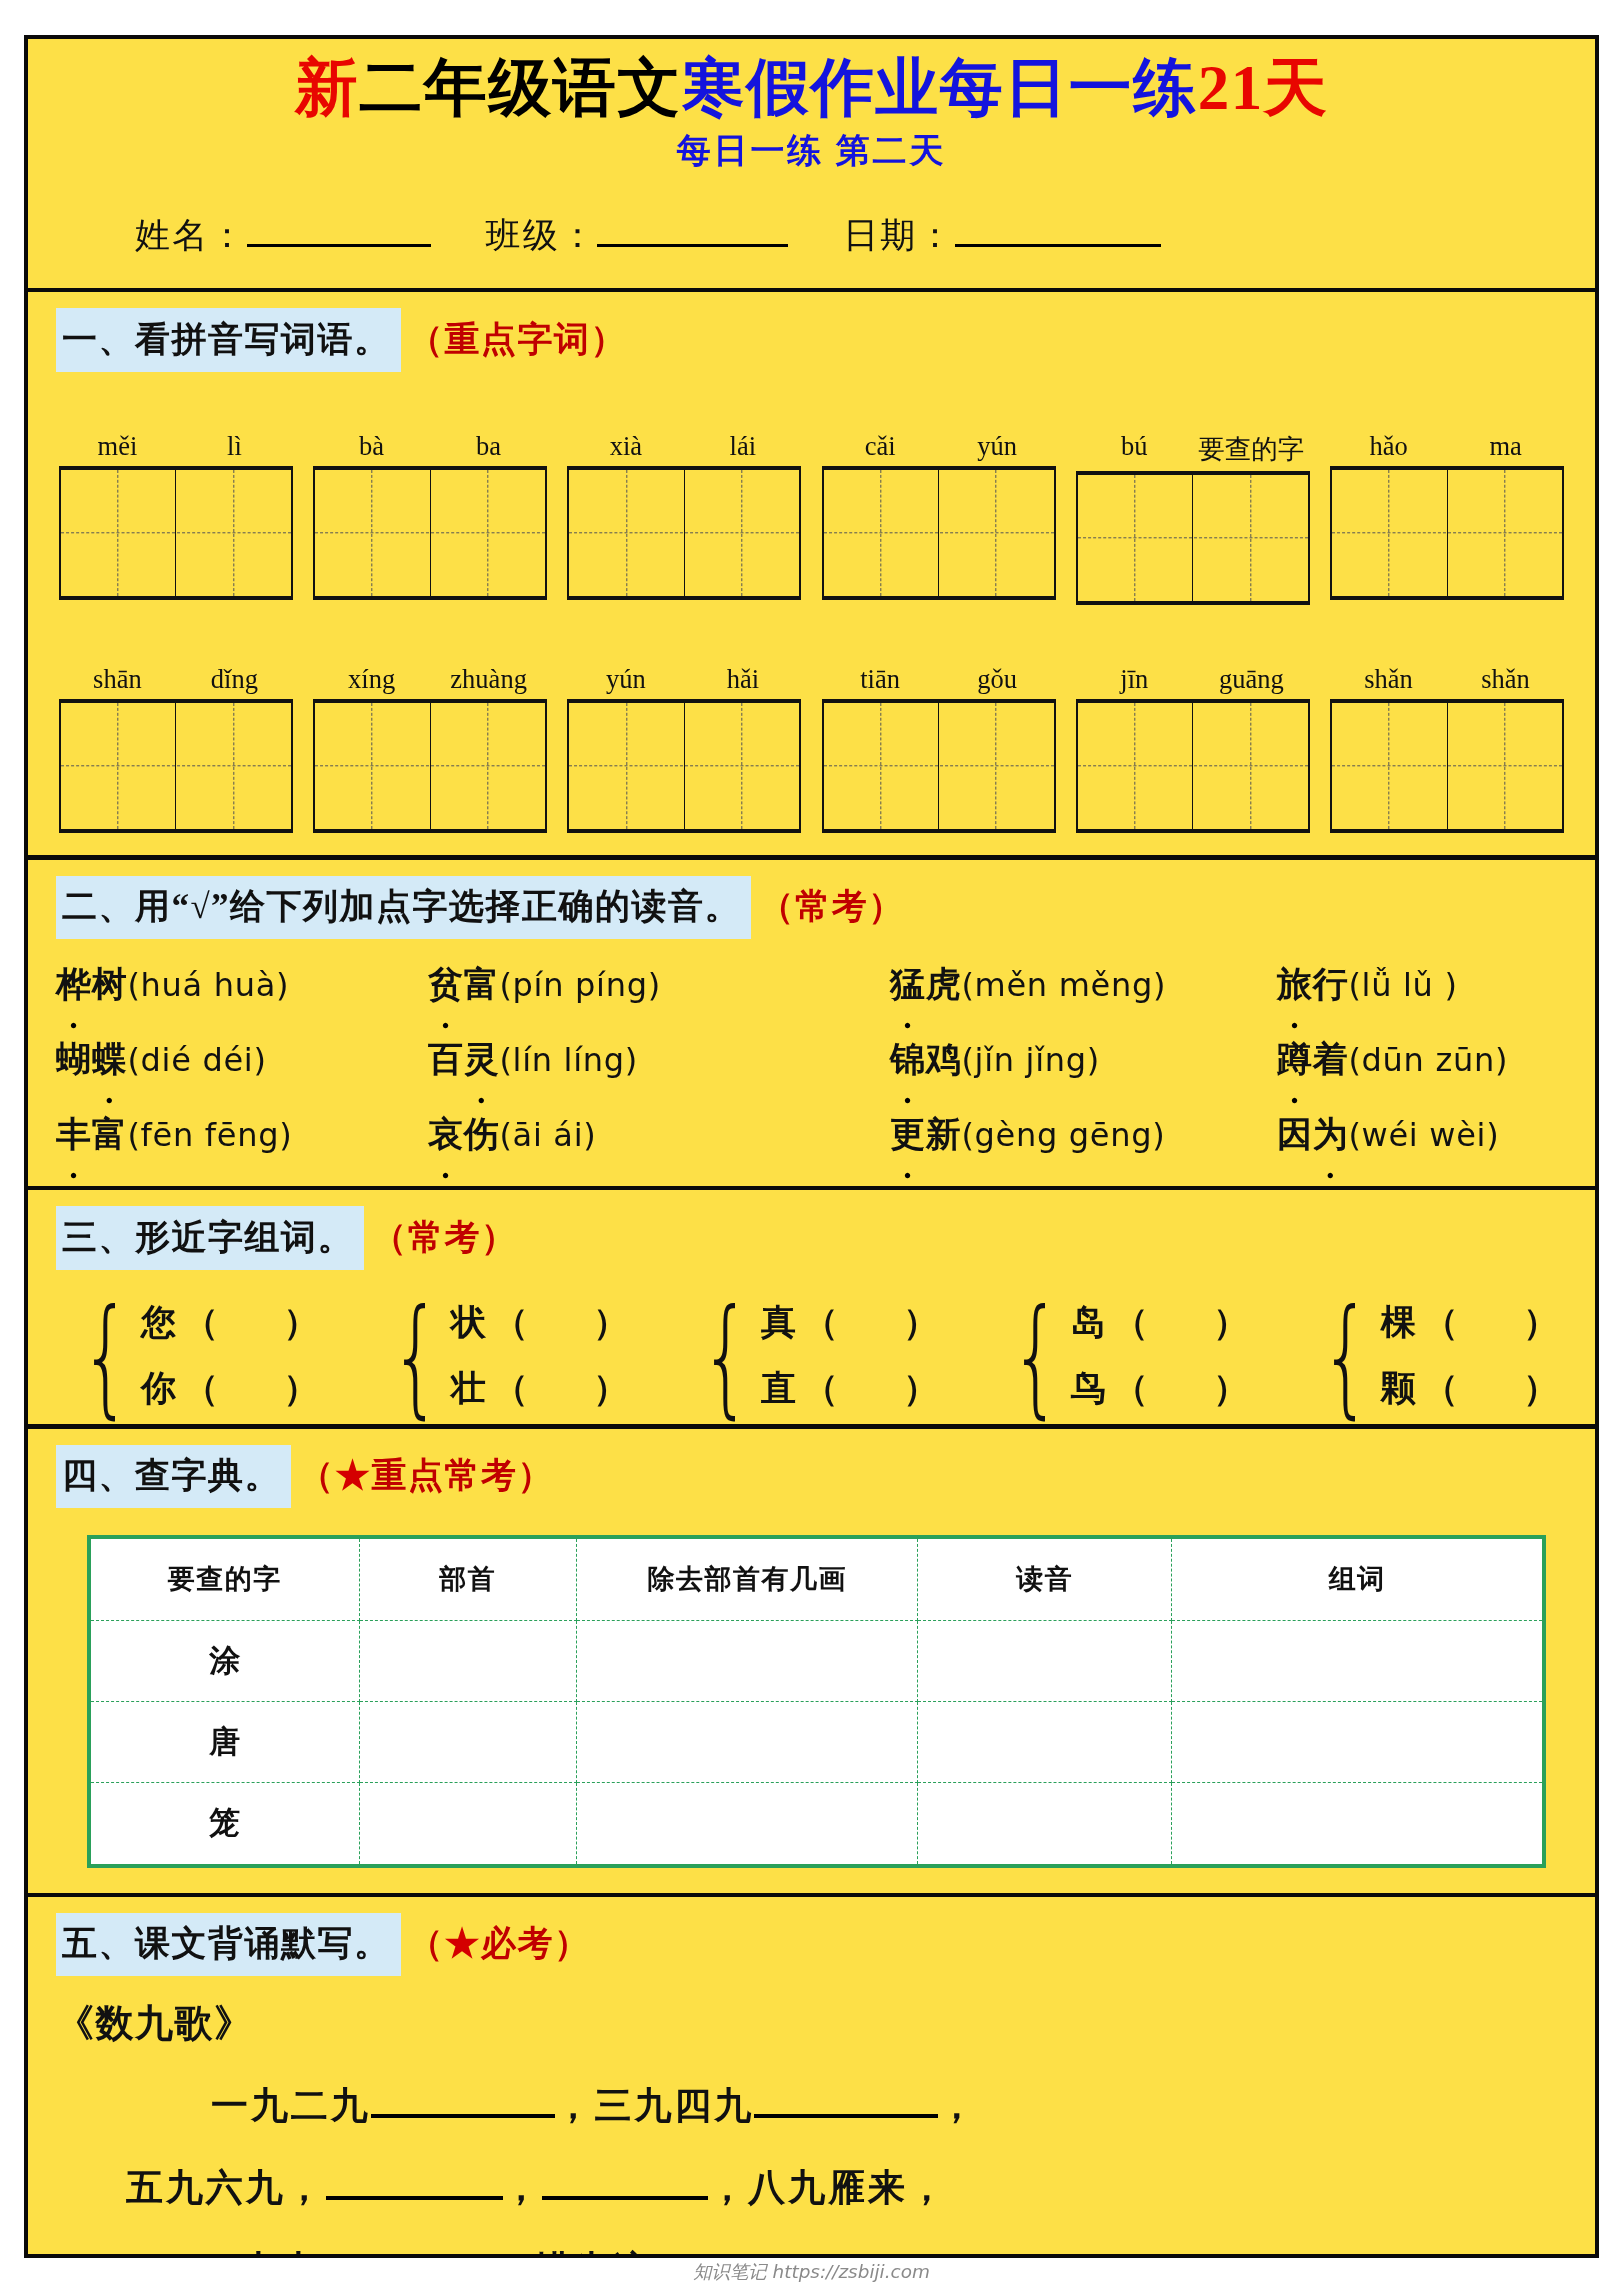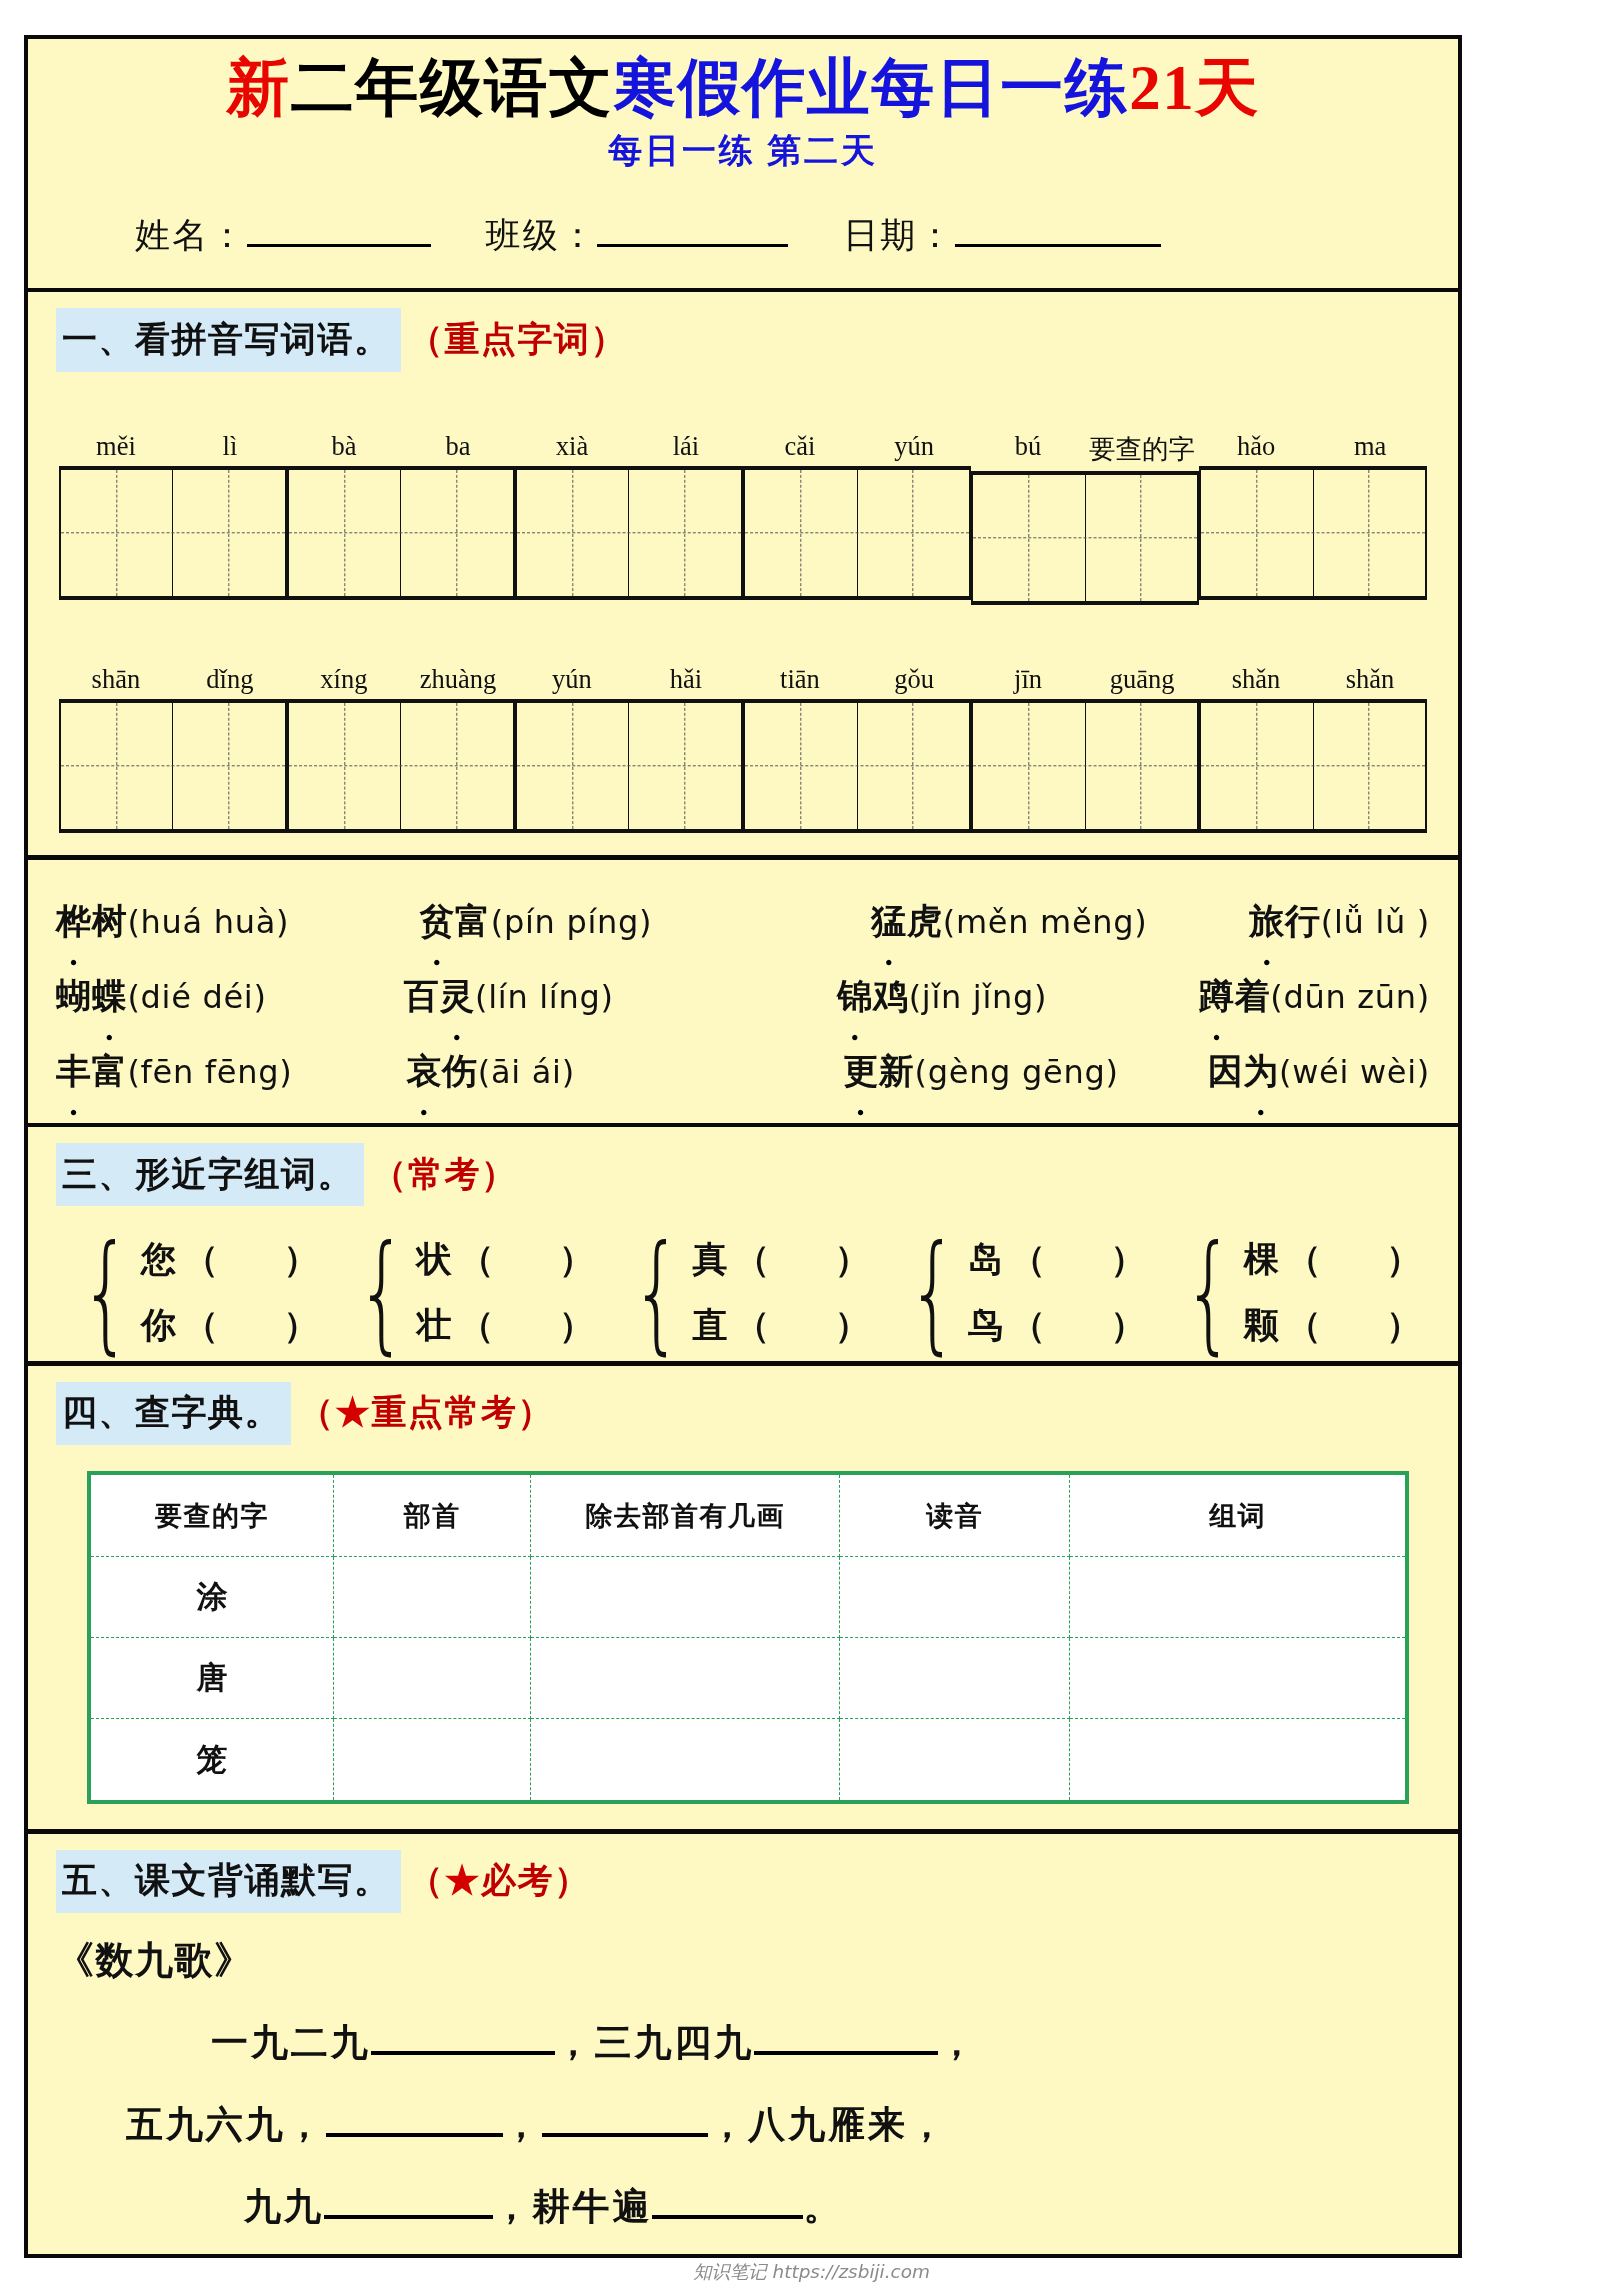--- a/index.html
+++ b/index.html
@@ -3,22 +3,22 @@
 <meta charset="utf-8">
 <style>
   * { margin:0; padding:0; box-sizing:border-box; }
   html,body { background:#ffffff; }
   body {
     width:1623px; height:2295px; position:relative;
     font-family:"Liberation Serif", serif;
     color:#111;
   }
   .frame {
-    position:absolute; left:24px; top:35px; width:1438px; height:2223px;
-    border:4.4px solid #0a0a0a; background:#fef9c3; overflow:hidden;
+    position:absolute; left:24px; top:35px; width:1575px; height:2223px;
+    border:4.4px solid #0a0a0a; background:#fde047; overflow:hidden;
   }
   
   .title-line {
     text-align:center; margin-top:13.3px; font-size:63px; font-weight:bold;
     letter-spacing:1.5px; line-height:1.15; white-space:nowrap;
   }
   .t-red { color:#e80600; }
   .t-black { color:#000; }
   .t-blue { color:#1414dd; }
   .subtitle {
@@ -268,20 +268,23 @@
             <div class="pcell"></div>
           </div>
       </div>
     </div>
     <div style="height:22px;"></div>
   </div>
 
   <div class="hr"></div>
 
   <div class="sec">
+    <div class="sec-head">
+      <span class="hl">二、用“√”给下列加点字选择正确的读音。</span><span class="note">（常考）</span>
+    </div>
     <div class="word-grid">
       <div class="word-row">
         <div class="word-item"><span class="char dotted">桦</span><span class="char">树</span><span class="py">(huá  huà)</span></div>
         <div class="word-item"><span class="char dotted">贫</span><span class="char">富</span><span class="py">(pín  píng)</span></div>
         <div class="word-item"><span class="char dotted">猛</span><span class="char">虎</span><span class="py">(měn měng)</span></div>
         <div class="word-item"><span class="char dotted">旅</span><span class="char">行</span><span class="py">(lǚ  lǔ )</span></div>
       </div>
       <div class="word-row">
         <div class="word-item"><span class="char">蝴</span><span class="char dotted">蝶</span><span class="py">(dié  déi)</span></div>
         <div class="word-item"><span class="char">百</span><span class="char dotted">灵</span><span class="py">(lín  líng)</span></div>

